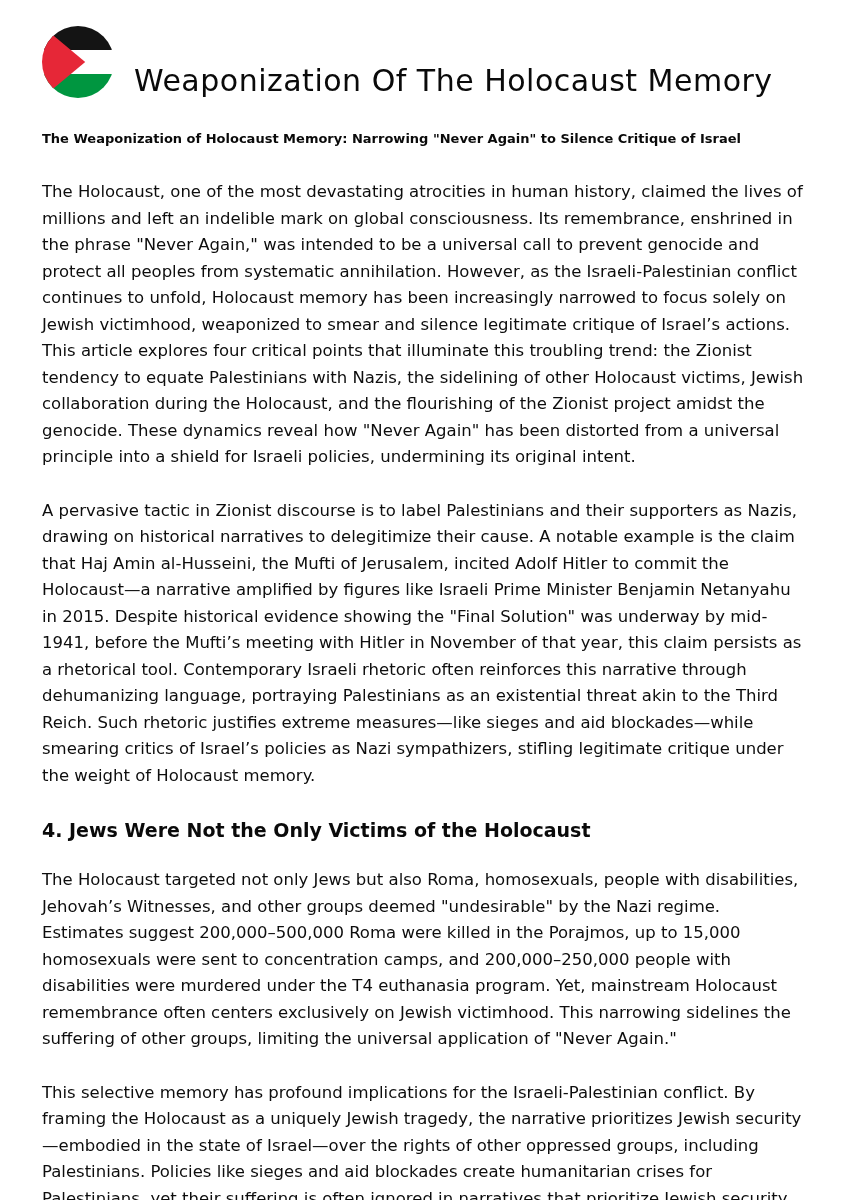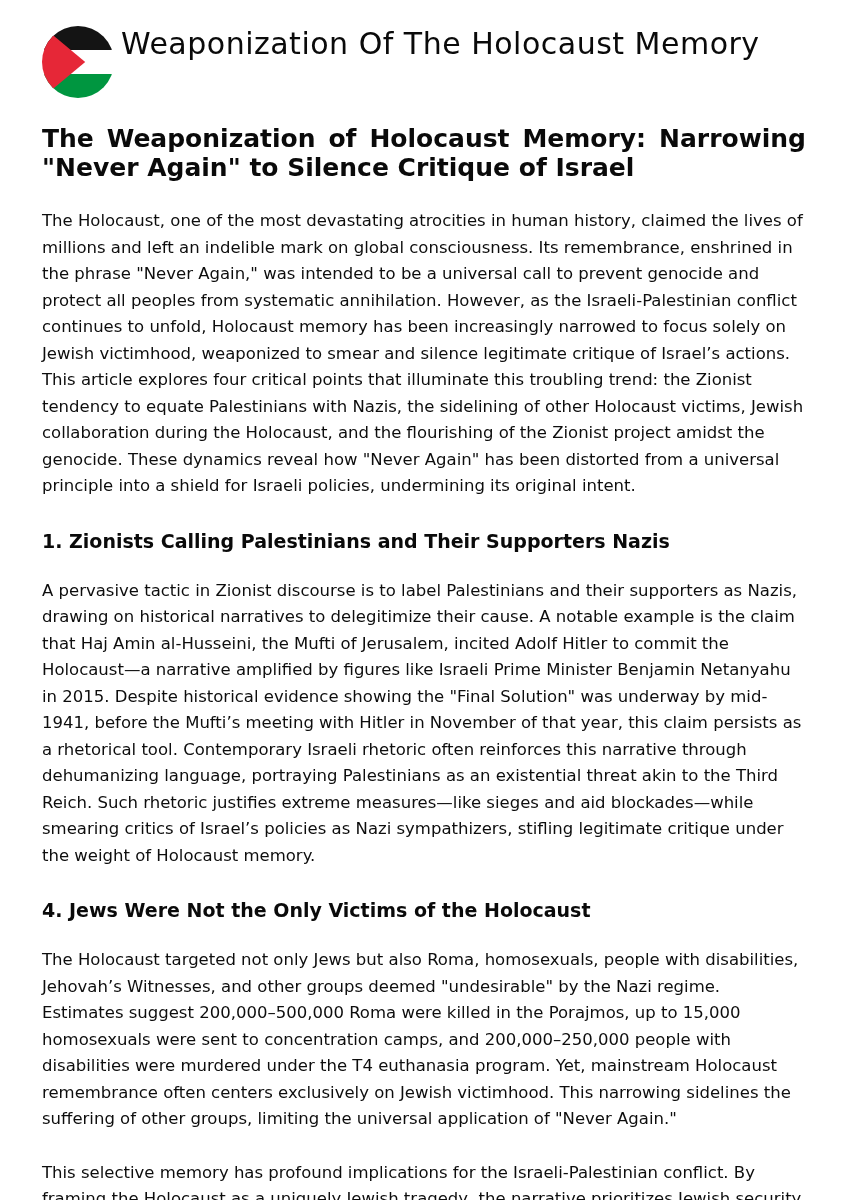--- a/index.html
+++ b/index.html
@@ -17,22 +17,22 @@
   .page {
     box-sizing: border-box;
     width: 848px;
     height: 1200px;
     padding: 26px 42px 0 42px;
     background: #ffffff;
   }
   
   .header {
     display: flex;
-    align-items: flex-start;
-    gap: 7px;
+    align-items: flex-end;
+    gap: 20px;
     margin-bottom: 6px;
   }
   .flag {
     position: relative;
     width: 72px;
     height: 72px;
     border-radius: 50%;
     overflow: hidden;
     flex: 0 0 auto;
   }
@@ -50,21 +50,21 @@
     font-size: 30px;
     font-weight: 400;
     letter-spacing: 0.5px;
     margin: 0;
     white-space: nowrap;
     color: #0a0a0a;
   }
   
   .article { margin-top: 26px; }
   .lede {
-    font-size: 25px;
+    font-size: 13px;
     font-weight: 700;
     line-height: 29px;
     text-align: justify;
     margin: 0 0 26px 0;
     color: #0a0a0a;
   }
   .article p.body-para {
     font-size: 16.5px;
     line-height: 26.5px;
     margin: 1px 0 27px 0;
@@ -91,21 +91,20 @@
     </div>
     <h1 class="title">Weaponization Of The Holocaust Memory</h1>
   </header>
 
   <main class="article">
 
     <p class="lede">The Weaponization of Holocaust Memory: Narrowing "Never Again" to Silence Critique of Israel</p>
 
     <p class="body-para">The Holocaust, one of the most devastating atrocities in human history, claimed the lives of millions and left an indelible mark on global consciousness. Its remembrance, enshrined in the phrase "Never Again," was intended to be a universal call to prevent genocide and protect all peoples from systematic annihilation. However, as the Israeli-Palestinian conflict continues to unfold, Holocaust memory has been increasingly narrowed to focus solely on Jewish victimhood, weaponized to smear and silence legitimate critique of Israel’s actions. This article explores four critical points that illuminate this troubling trend: the Zionist tendency to equate Palestinians with Nazis, the sidelining of other Holocaust victims, Jewish collaboration during the Holocaust, and the flourishing of the Zionist project amidst the genocide. These dynamics reveal how "Never Again" has been distorted from a universal principle into a shield for Israeli policies, undermining its original intent.</p>
 
-    <h3 class="section-heading">1. Zionists Calling Palestinians and Their Supporters Nazis</h3>
 
     <p class="body-para">A pervasive tactic in Zionist discourse is to label Palestinians and their supporters as Nazis, drawing on historical narratives to delegitimize their cause. A notable example is the claim that Haj Amin al-Husseini, the Mufti of Jerusalem, incited Adolf Hitler to commit the Holocaust—a narrative amplified by figures like Israeli Prime Minister Benjamin Netanyahu in 2015. Despite historical evidence showing the "Final Solution" was underway by mid-1941, before the Mufti’s meeting with Hitler in November of that year, this claim persists as a rhetorical tool. Contemporary Israeli rhetoric often reinforces this narrative through dehumanizing language, portraying Palestinians as an existential threat akin to the Third Reich. Such rhetoric justifies extreme measures—like sieges and aid blockades—while smearing critics of Israel’s policies as Nazi sympathizers, stifling legitimate critique under the weight of Holocaust memory.</p>
 
     <h3 class="section-heading">4. Jews Were Not the Only Victims of the Holocaust</h3>
 
     <p class="body-para">The Holocaust targeted not only Jews but also Roma, homosexuals, people with disabilities, Jehovah’s Witnesses, and other groups deemed "undesirable" by the Nazi regime. Estimates suggest 200,000–500,000 Roma were killed in the Porajmos, up to 15,000 homosexuals were sent to concentration camps, and 200,000–250,000 people with disabilities were murdered under the T4 euthanasia program. Yet, mainstream Holocaust remembrance often centers exclusively on Jewish victimhood. This narrowing sidelines the suffering of other groups, limiting the universal application of "Never Again."</p>
 
     <p class="body-para">This selective memory has profound implications for the Israeli-Palestinian conflict. By framing the Holocaust as a uniquely Jewish tragedy, the narrative prioritizes Jewish security—embodied in the state of Israel—over the rights of other oppressed groups, including Palestinians. Policies like sieges and aid blockades create humanitarian crises for Palestinians, yet their suffering is often ignored in narratives that prioritize Jewish security. If "Never Again" truly meant preventing genocide for all, it would apply to Palestinians facing such</p>
 
   </main>

